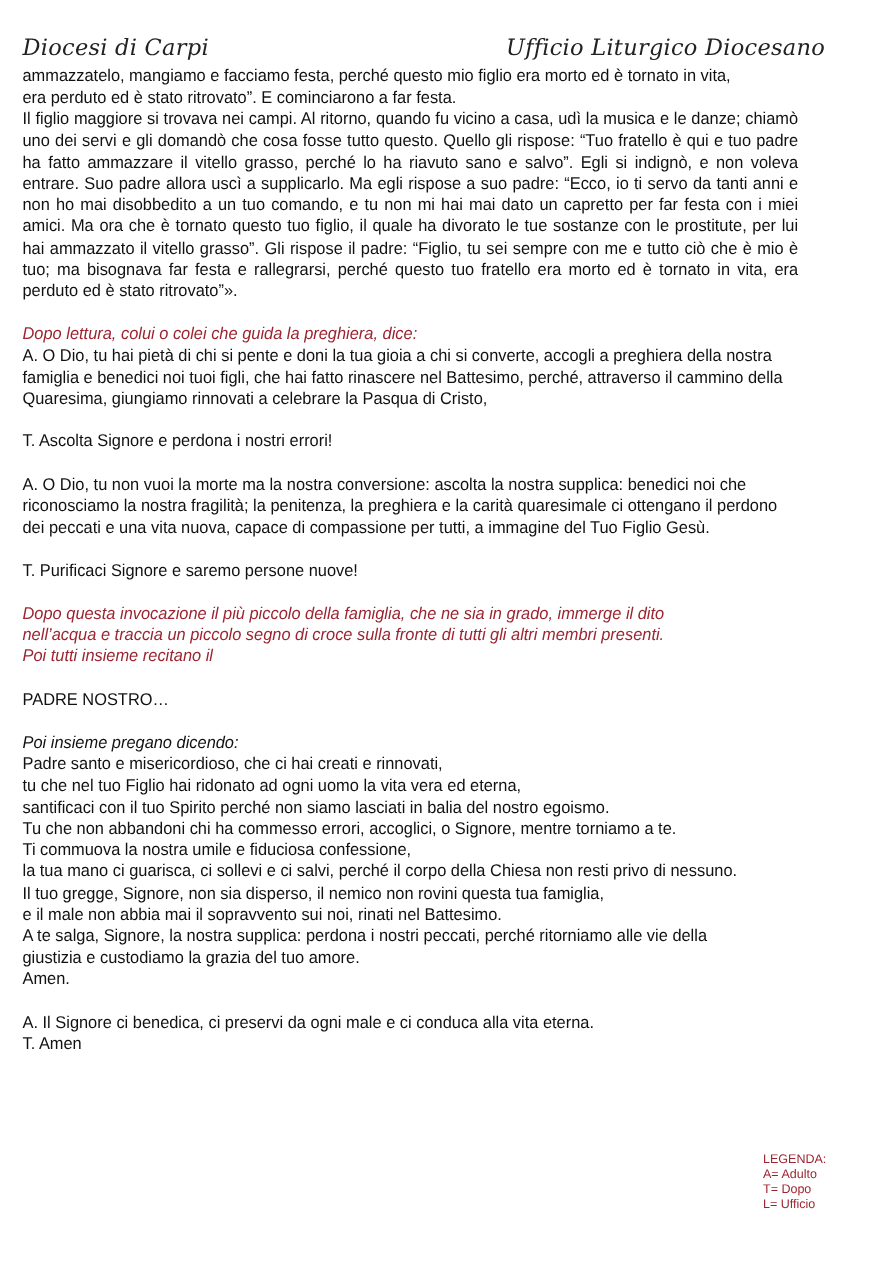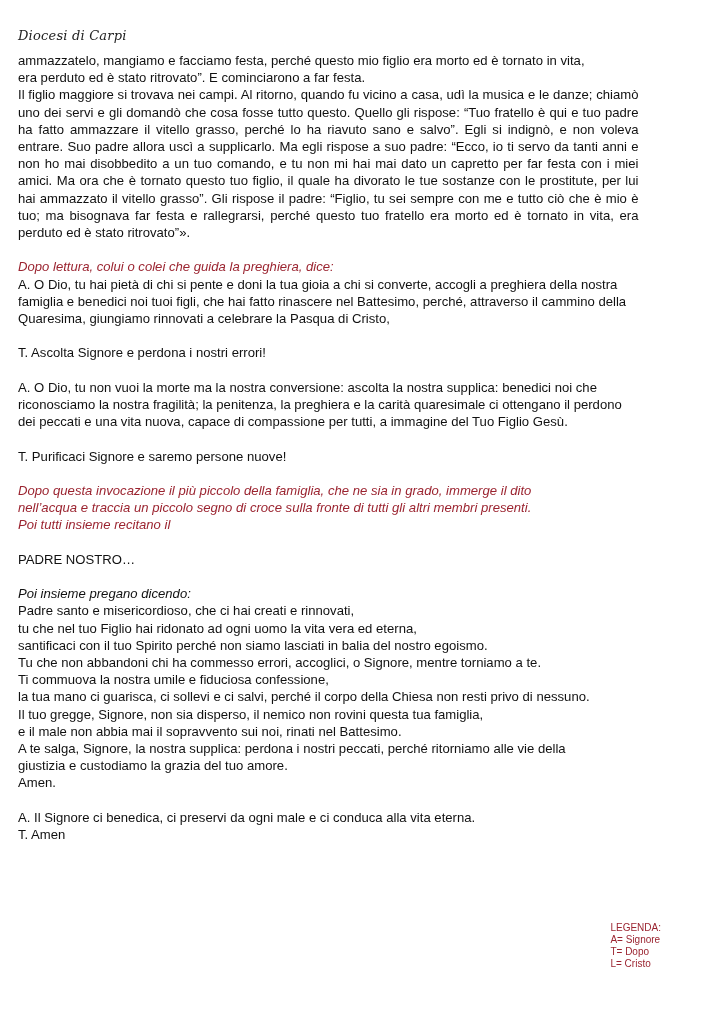--- a/index.html
+++ b/index.html
@@ -1,30 +1,31 @@
 <!DOCTYPE html>
 <html><head>
 <meta charset="utf-8">
 <style>
   html, body { margin: 0; padding: 0; background: #ffffff; }
   body { width: 710px; height: 1023px; position: relative; overflow: hidden; font-family: "Liberation Sans", sans-serif; color: #111; }
   .header { position: absolute; top: 28px; left: 18px; right: 50px; height: 22px; display: flex; justify-content: space-between; align-items: baseline; }
-  .header span { font-family: "DejaVu Serif", serif; font-style: italic; font-size: 13px; color: #222; letter-spacing: 0.2px; }
+  .header span { font-family: "DejaVu Serif", serif; font-style: italic; font-size: 18px; color: #222; letter-spacing: 0.2px; }
   .content { position: absolute; top: 52px; left: 18px; width: 643px; font-size: 13.6px; line-height: 17.2px; transform: scaleX(0.965); transform-origin: left top; }
   .content p { margin: 0; }
   .just { text-align: justify; }
   .red { color: #9b2430; font-style: italic; }
   .gap { height: 17.2px; }
   .legend { position: absolute; top: 922px; right: 49px; text-align: left; color: #9b2430; font-size: 10px; line-height: 12px; }
 </style>
 </head>
 <body>
 
 <div class="header">
   <span>Diocesi di Carpi</span>
+  <span>Ufficio Liturgico Diocesano</span>
 </div>
 
 <div class="content">
   <p>ammazzatelo, mangiamo e facciamo festa, perché questo mio figlio era morto ed è tornato in vita,</p>
   <p>era perduto ed è stato ritrovato”. E cominciarono a far festa.</p>
   <p class="just">Il figlio maggiore si trovava nei campi. Al ritorno, quando fu vicino a casa, udì la musica e le danze; chiamò uno dei servi e gli domandò che cosa fosse tutto questo. Quello gli rispose: “Tuo fratello è qui e tuo padre ha fatto ammazzare il vitello grasso, perché lo ha riavuto sano e salvo”. Egli si indignò, e non voleva entrare. Suo padre allora uscì a supplicarlo. Ma egli rispose a suo padre: “Ecco, io ti servo da tanti anni e non ho mai disobbedito a un tuo comando, e tu non mi hai mai dato un capretto per far festa con i miei amici. Ma ora che è tornato questo tuo figlio, il quale ha divorato le tue sostanze con le prostitute, per lui hai ammazzato il vitello grasso”. Gli rispose il padre: “Figlio, tu sei sempre con me e tutto ciò che è mio è tuo; ma bisognava far festa e rallegrarsi, perché questo tuo fratello era morto ed è tornato in vita, era perduto ed è stato ritrovato”».</p>
   <div class="gap"></div>
   <p class="red">Dopo lettura, colui o colei che guida la preghiera, dice:</p>
   <p>A. O Dio, tu hai pietà di chi si pente e doni la tua gioia a chi si converte, accogli a preghiera della nostra famiglia e benedici noi tuoi figli, che hai fatto rinascere nel Battesimo, perché, attraverso il cammino della Quaresima, giungiamo rinnovati a celebrare la Pasqua di Cristo,</p>
   <div class="gap"></div>
@@ -52,16 +53,16 @@
   <p>A te salga, Signore, la nostra supplica: perdona i nostri peccati, perché ritorniamo alle vie della</p>
   <p>giustizia e custodiamo la grazia del tuo amore.</p>
   <p>Amen.</p>
   <div class="gap"></div>
   <p>A. Il Signore ci benedica, ci preservi da ogni male e ci conduca alla vita eterna.</p>
   <p>T. Amen</p>
 </div>
 
 <div class="legend">
   <div>LEGENDA:</div>
-  <div>A= Signore</div>
+  <div>A= Adulto</div>
   <div>T= Dopo</div>
-  <div>L= Cristo</div>
+  <div>L= Ufficio</div>
 </div>
 
 </body></html>

